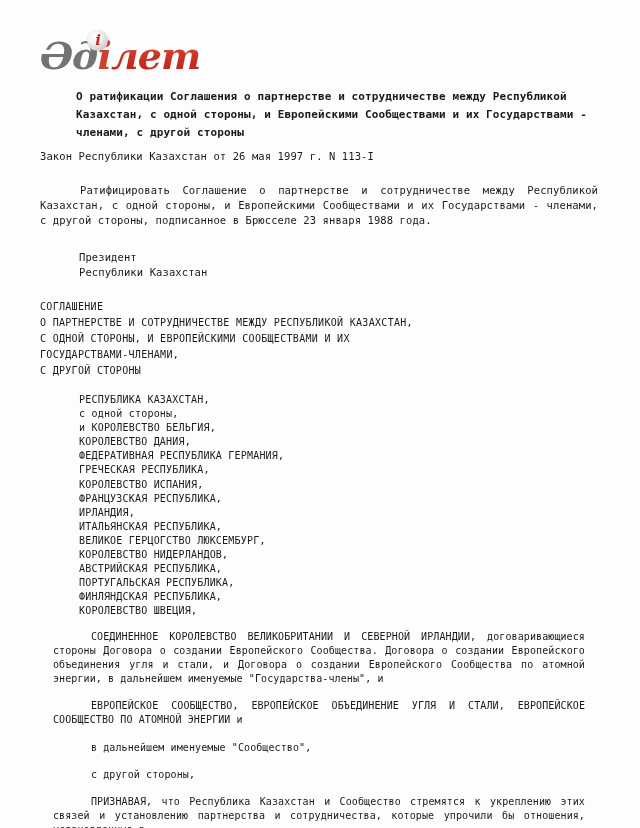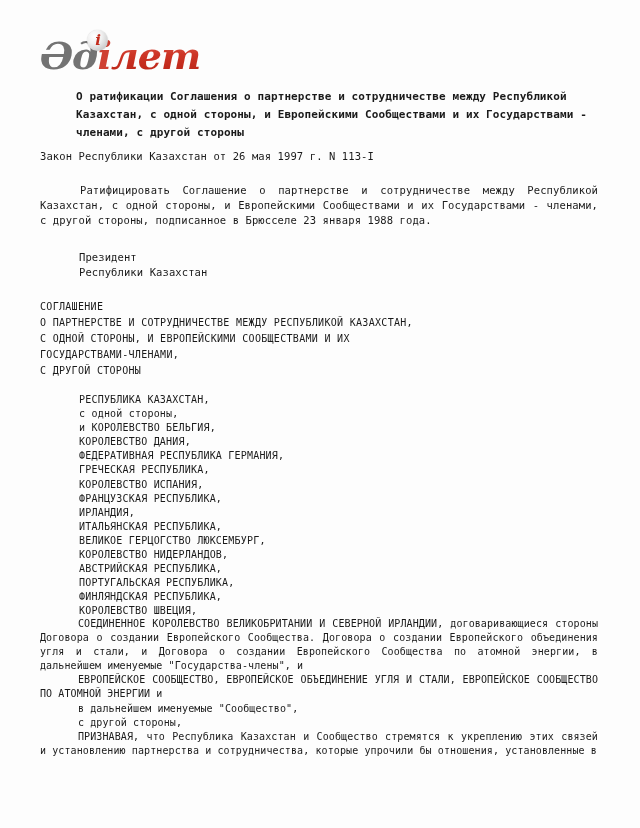--- a/index.html
+++ b/index.html
@@ -154,21 +154,21 @@
     position: absolute;
     left: 40px;
     top: 617px;
     width: 558px;
     font-size: 10px;
     line-height: 14.1px;
     letter-spacing: 0.1px;
     text-align: justify;
   }
   .tail-block p {
-    margin: 0;
+    margin: 13px;
     text-indent: 38px;
   }
 </style>
 </head>
 <body>
 
 <div class="page">
 
   <div class="logo-wrap">
     <span class="logo-text"><span class="logo-a">Әд</span><span class="logo-i">і</span><span class="logo-tail">лет</span><span class="logo-disc">

